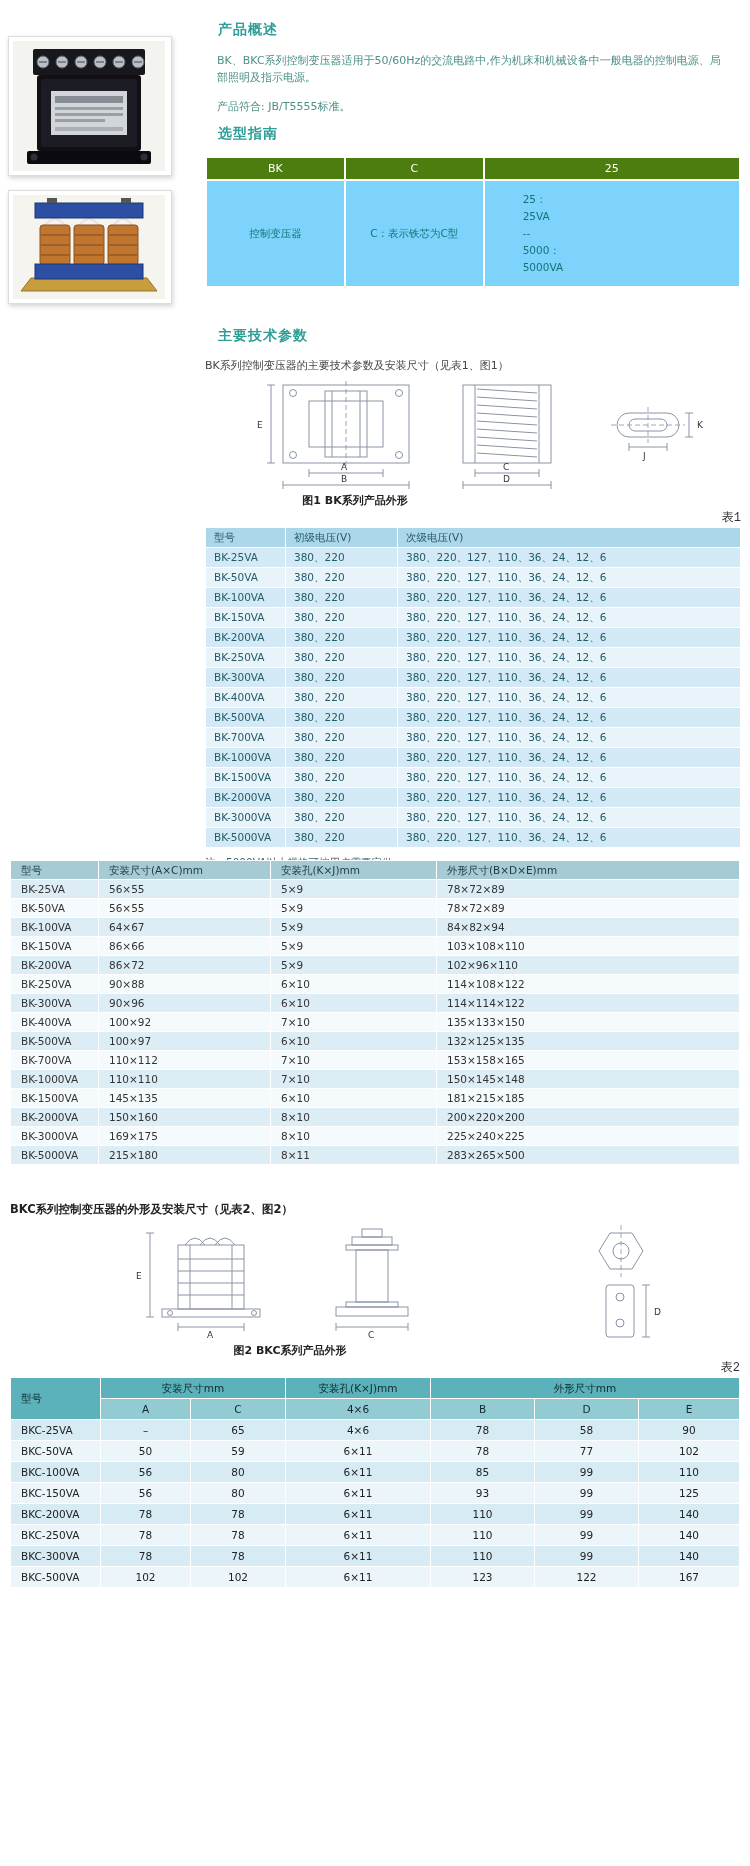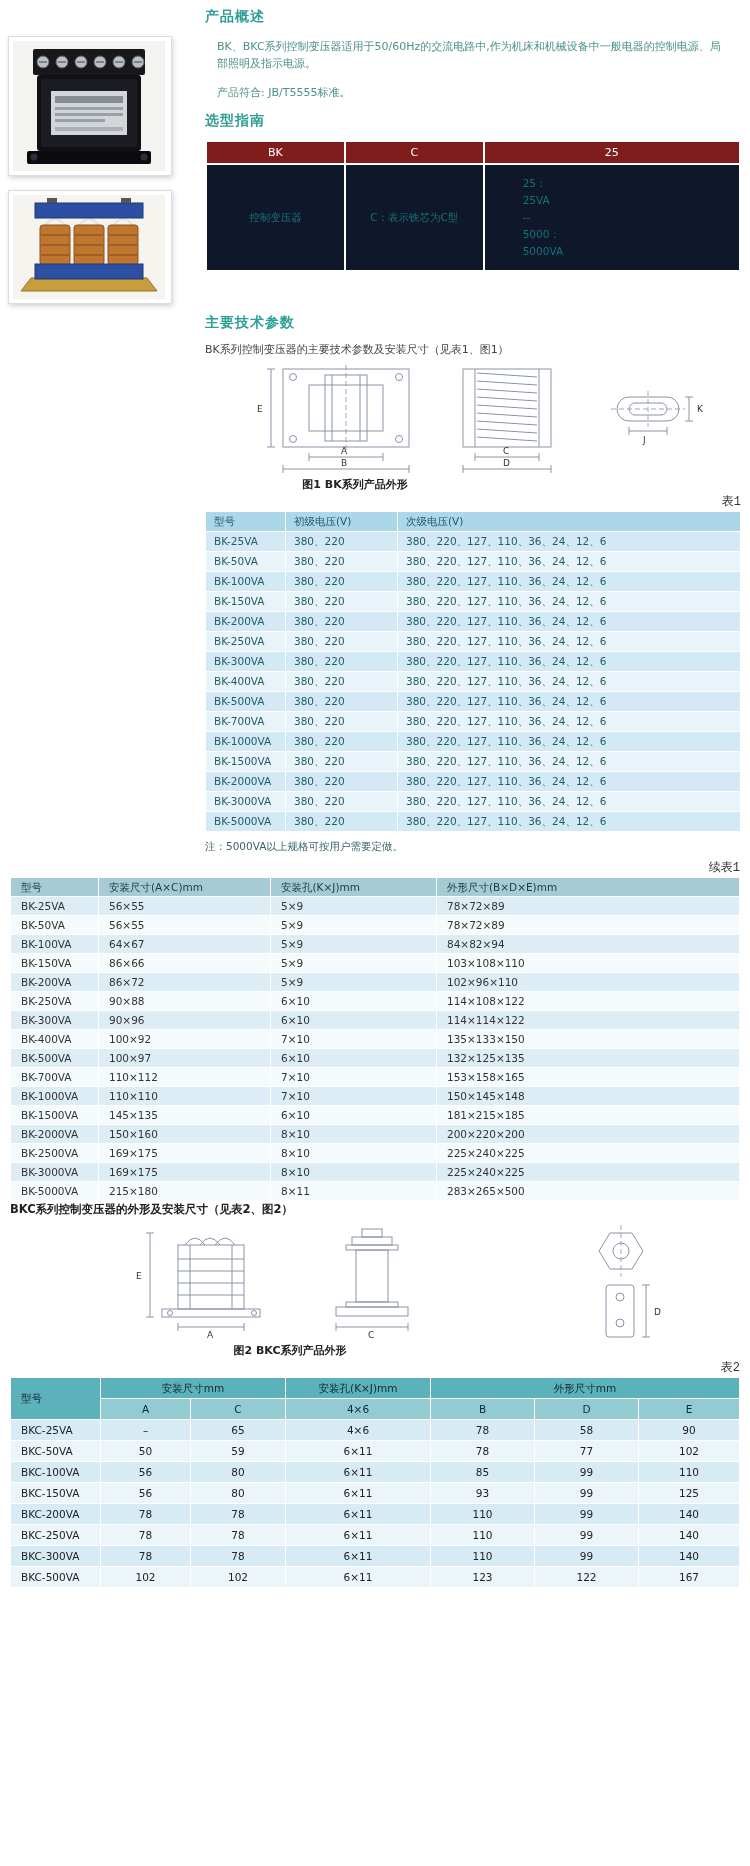--- a/index.html
+++ b/index.html
@@ -12,39 +12,39 @@
   .photo svg{display:block;}
 
   
   .sec{position:absolute;}
   .sec-overview{left:205px;top:8px;width:536px;}
   .sec-selection{left:205px;top:112px;width:536px;}
   .sec-tech{left:205px;top:314px;width:536px;}
   .sec-cont{left:10px;top:858px;width:730px;}
   .sec-bkc{left:10px;top:1202px;width:730px;}
 
-  .h-sec{margin:0;color:#2E9E97;font-size:14px;font-weight:bold;letter-spacing:1px;}
+  .h-sec{margin:13px;color:#2E9E97;font-size:14px;font-weight:bold;letter-spacing:1px;}
   .body-text{margin:12px;color:#4d9189;font-size:11px;line-height:1.55;}
   .p1{margin-top:12px;}
   .intro{margin:10px 0 0;font-size:11px;color:#444;}
   .intro-b{margin:0;font-size:11.5px;color:#222;font-weight:bold;}
   .note{margin:8px 0 0;font-size:10.5px;color:#39626b;}
   .tbl-tag{font-size:12px;color:#333;text-align:right;line-height:13px;margin-top:4px;font-family:Liberation Mono, monospace;}
   .fig-cap{font-size:11px;color:#222;font-weight:bold;line-height:15px;margin-top:2px;}
   .cap1{width:300px;text-align:center;}
   .cap2{width:560px;text-align:center;}
 
   table{border-collapse:collapse;}
 
   
   .sel{width:100%;table-layout:fixed;margin-top:10px;}
   .sel th,.sel td{border:2px solid #fff;text-align:center;vertical-align:middle;}
-  .sel thead th{background:#7f1d1d;color:#fff;font-size:11px;font-weight:normal;padding:4px 2px;}
+  .sel thead th{background:#4d7c0f;color:#fff;font-size:11px;font-weight:normal;padding:4px 2px;}
   .sel .sub td{background:#AEDDE9;color:#16737A;font-size:10.5px;padding:4px 2px;}
-  .sel .main td{background:#0f172a;color:#16737A;font-size:10.5px;padding:10px 4px;line-height:17px;white-space:pre-line;}
+  .sel .main td{background:#7dd3fc;color:#16737A;font-size:10.5px;padding:10px 4px;line-height:17px;white-space:pre-line;}
   .sel .main td:last-child{text-align:left;padding-left:38px;}
 
   
   .t1{width:100%;table-layout:fixed;margin-top:2px;}
   .t1 th,.t1 td{border:1px solid #fff;font-size:10.5px;font-weight:normal;padding:3px 8px;text-align:left;color:#235C69;line-height:13px;overflow:hidden;white-space:nowrap;}
   .t1 thead th{background:#ABD7E9;}
   .t1 tbody tr:nth-child(odd) td{background:#D3EAF6;}
   .t1 tbody tr:nth-child(even) td{background:#E8F4FA;}
 
   
@@ -325,21 +325,20 @@
             <td>BK-5000VA</td>
             <td>380、220</td>
             <td>380、220、127、110、36、24、12、6</td>
           </tr>
         </tbody>
     </table>
     <p class="note">注：5000VA以上规格可按用户需要定做。</p>
   </section>
 
   <section class="sec sec-cont">
-    <div class="tbl-tag">续表1</div>
     <table class="t1b">
       <colgroup>
           <col style="width:88px">
           <col style="width:172px">
           <col style="width:166px">
           <col>
         </colgroup>
       <thead>
         <tr>
             <th>型号</th>
@@ -419,26 +418,20 @@
             <td>BK-1500VA</td>
             <td>145×135</td>
             <td>6×10</td>
             <td>181×215×185</td>
           </tr>
           <tr>
             <td>BK-2000VA</td>
             <td>150×160</td>
             <td>8×10</td>
             <td>200×220×200</td>
-          </tr>
-          <tr>
-            <td>BK-2500VA</td>
-            <td>169×175</td>
-            <td>8×10</td>
-            <td>225×240×225</td>
           </tr>
           <tr>
             <td>BK-3000VA</td>
             <td>169×175</td>
             <td>8×10</td>
             <td>225×240×225</td>
           </tr>
           <tr>
             <td>BK-5000VA</td>
             <td>215×180</td>

